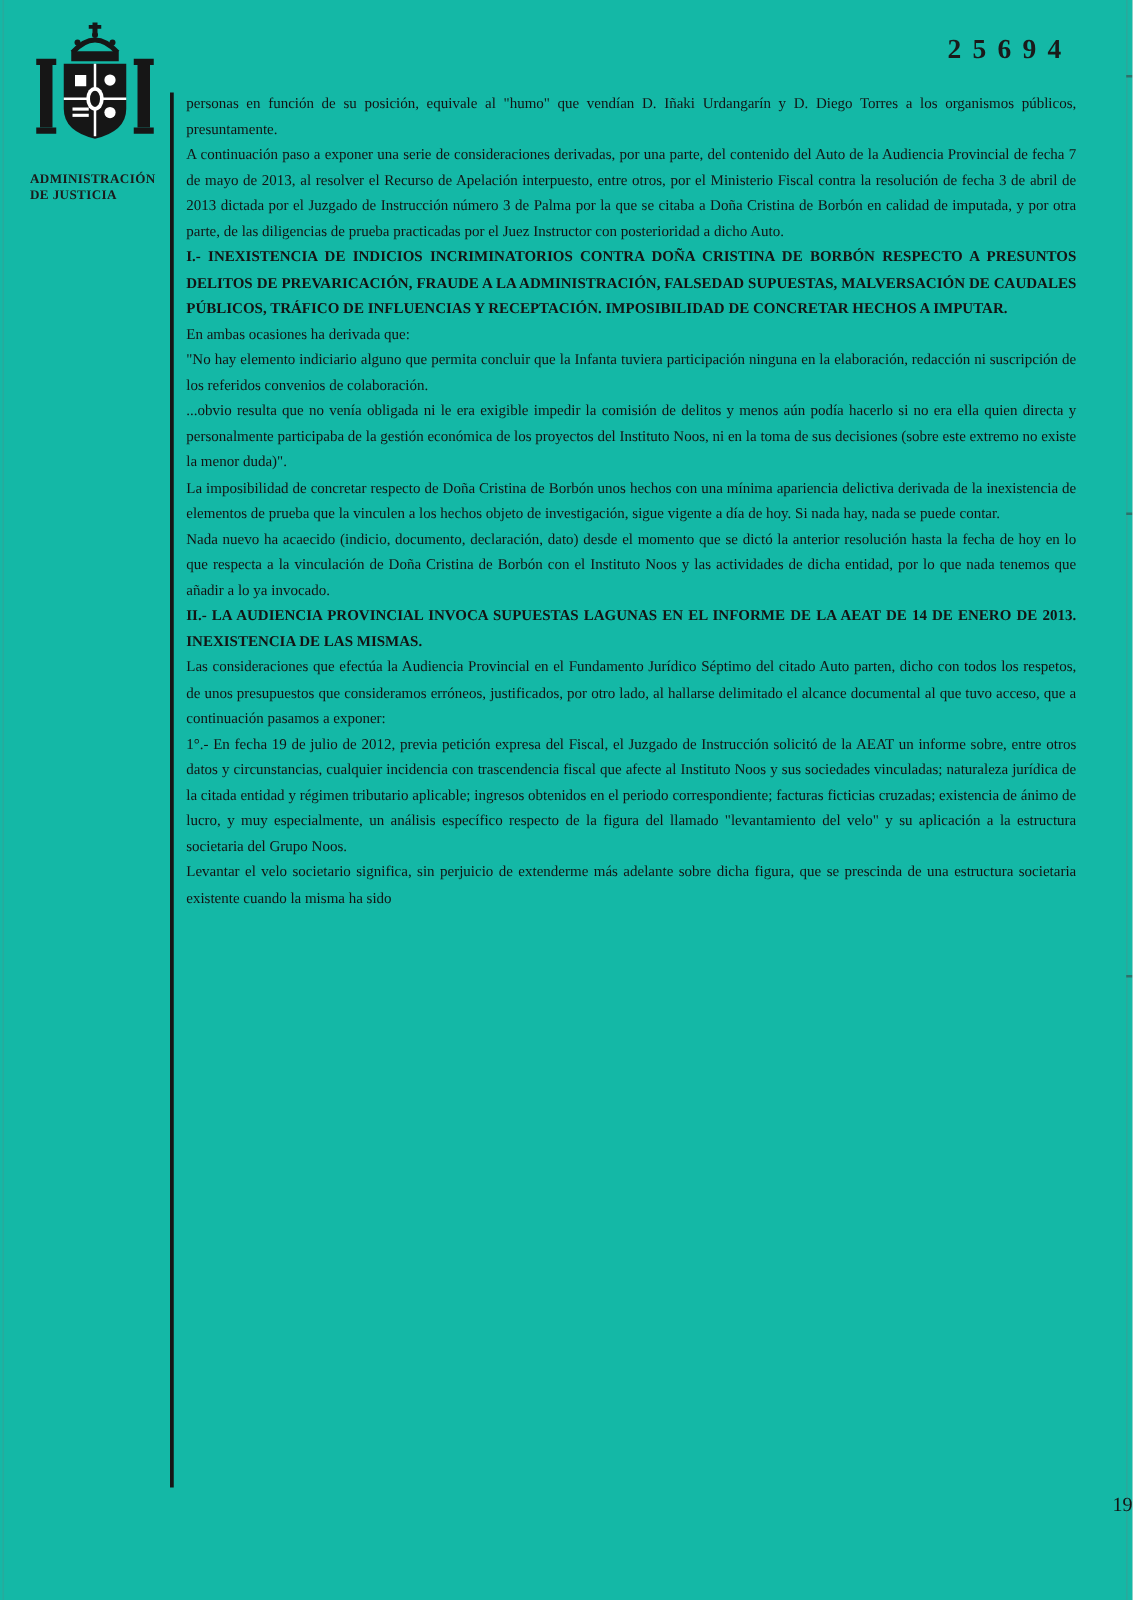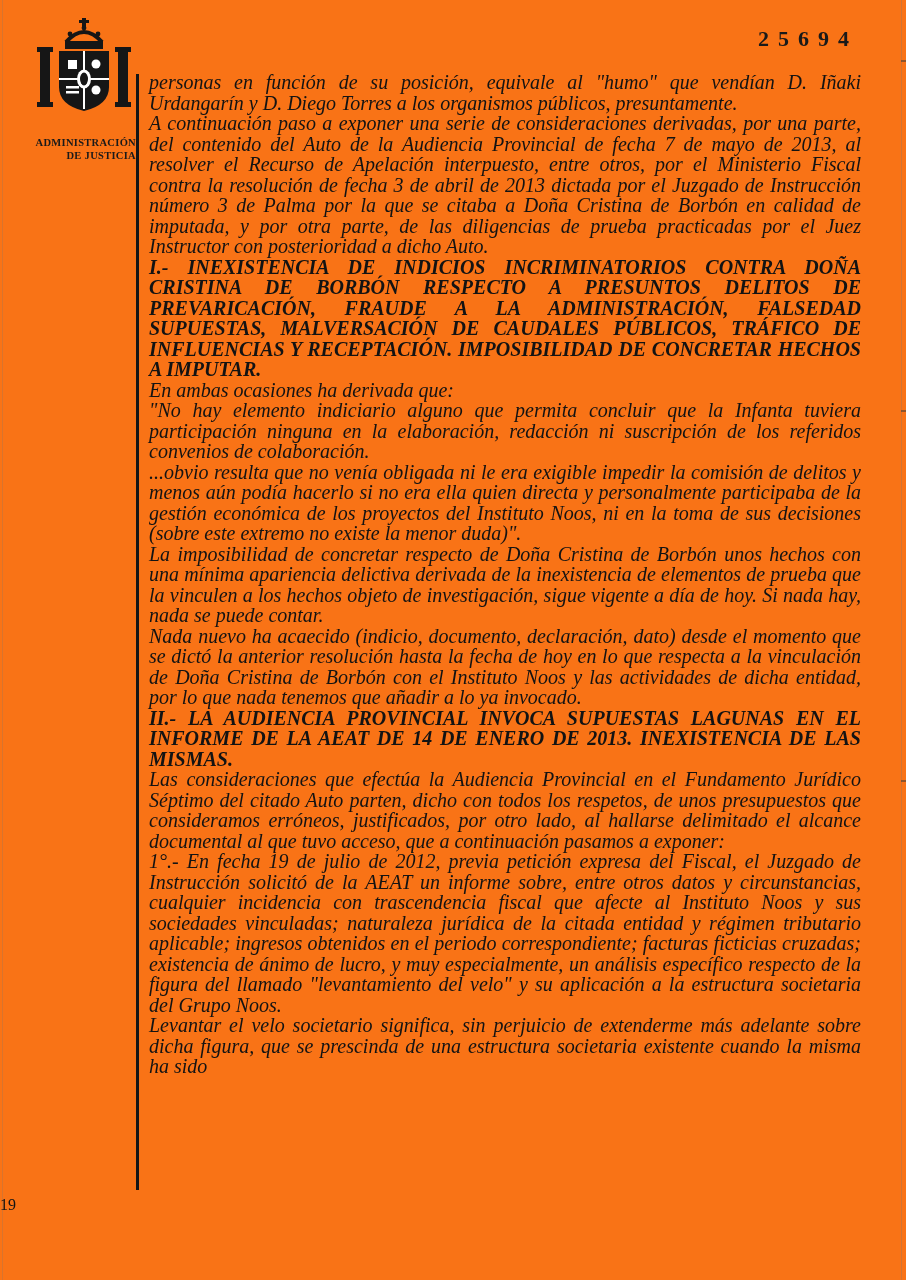--- a/index.html
+++ b/index.html
@@ -4,21 +4,21 @@
 <style>
   html, body {
     margin: 0;
     padding: 0;
     background: #e8e8e6;
   }
   .page {
     position: relative;
     width: 906px;
     height: 1280px;
-    background: #f97316;
+    background: #14b8a6;
     overflow: hidden;
     font-family: "Liberation Serif", serif;
     color: #141414;
   }
   
   .edge-line-left {
     position: absolute; left: 2px; top: 0; width: 1px; height: 1280px;
     background: rgba(120,120,120,0.25);
   }
   .edge-line-right {
@@ -38,21 +38,21 @@
     font-weight: bold;
     letter-spacing: 9px;
     color: #1a1a1a;
   }
   
   .left-col {
     position: absolute;
     left: 24px;
     top: 16px;
     width: 112px;
-    text-align: right;
+    text-align: left;
   }
   .emblem {
     display: inline-block;
     width: 104px;
     height: 112px;
   }
   .institution {
     margin-top: 4px;
     font-size: 10.5px;
     font-weight: 600;
@@ -68,40 +68,39 @@
     width: 2.5px;
     height: 1116px;
     background: #161616;
   }
   
   .text-block {
     position: absolute;
     left: 149px;
     top: 72px;
     width: 712px;
-    font-style: italic;
-    font-size: 20px;
+    font-size: 12px;
     line-height: 20.5px;
     text-align: justify;
     color: #131313;
   }
   .text-block p {
     margin: 0;
     padding: 0;
   }
   .text-block p.heading {
     font-weight: bold;
   }
   
   .page-number {
     position: absolute;
     left: 0;
     top: 1196px;
     width: 906px;
-    text-align: left;
+    text-align: right;
     font-size: 16px;
     color: #141414;
   }
 </style>
 </head>
 <body>
 
 <div class="page">
 
   <div class="edge-line-left"></div>

